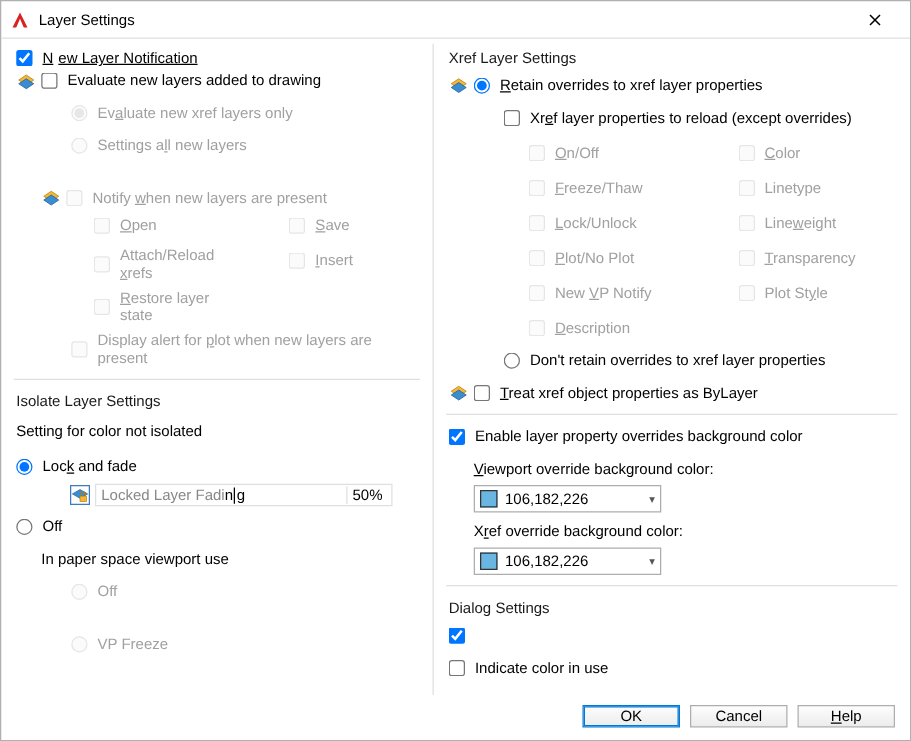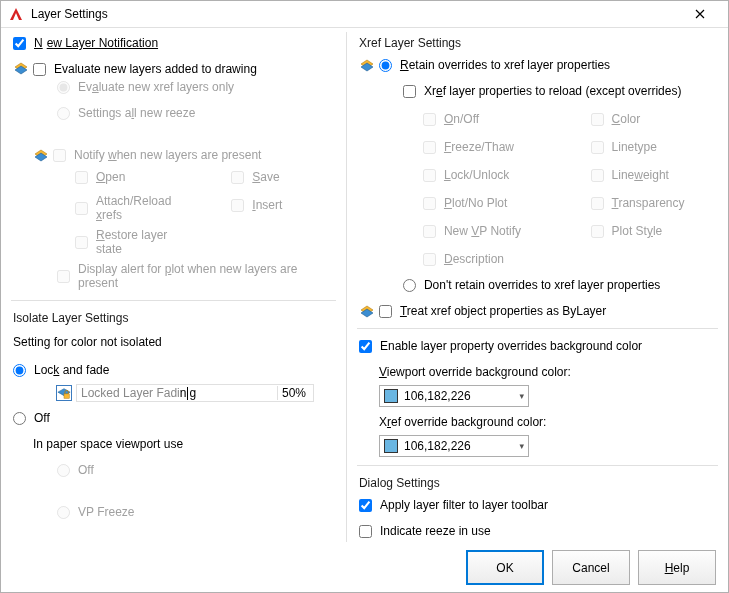--- a/index.html
+++ b/index.html
@@ -41,21 +41,21 @@
   .fade-input-wrap { flex:1; display:flex; align-items:flex-end; border:1px solid #e0e0e0; padding:1px 2px; color:#888; background:#fff;}
   .fade-text { flex:1; padding:0 2px; }
   .cursor { display: inline-block; width: 1px; height: 13px; background: #000; vertical-align: middle; margin: 0 1px; }
   .fade-pct { border-left:1px solid #e0e0e0; width:34px; text-align:left; padding-left:4px; color:#000; }
   .color-select { display:inline-flex; align-items:center; border:1px solid #adadad; background:#fff; width:150px; height:22px; padding:0 4px; gap:6px; cursor:pointer;}
   .color-swatch { width:14px; height:14px; border:1px solid #333; background: rgb(106,182,226); }
   .color-select .txt { flex:1; }
   .color-select .arrow { font-size:9px; color:#555; }
   .footer { display:flex; justify-content:flex-end; gap:8px; padding:8px 12px 10px; }
   .btn {
-    min-width:78px; height:35px; border:1px solid #adadad; background:linear-gradient(#fdfdfd,#ececec);
+    min-width:78px; height:18px; border:1px solid #adadad; background:linear-gradient(#fdfdfd,#ececec);
     display:inline-flex; align-items:center; justify-content:center; cursor:pointer;
   }
   .btn.default { border-color:#0078d7; box-shadow: inset 0 0 0 1px #0078d7; }
   .fit-in { display:inline-block; }
   .xref-opts { margin-left: 20px; }
 </style>
 </head>
 <body>
 <div class="dialog">
 
@@ -77,21 +77,21 @@
 
     <div class="col">
       <div class="row ind-0">
         <label>
             <input type="checkbox" checked="" style="">
           <span class="u fit-in">N</span>
             <span class="fit-in" style="text-decoration:underline">ew Layer Notification</span>
         </label>
       </div>
 
-      <div class="row ind-0" style="align-items:flex-end;">
+      <div class="row ind-0" style="align-items:flex-start;">
         <span class="icon16 layer-icon">
           <svg viewBox="0 0 16 16">
               <polygon points="2,7 8,3 14,7 8,11" fill="#f7b733" stroke="#b07d12" stroke-width="0.6"></polygon>
               <polygon points="2,10 8,6 14,10 8,14" fill="#3b8dd1" stroke="#1f5d92" stroke-width="0.6"></polygon>
             </svg>
         </span>
         <label>
             <input type="checkbox" style="">
           <span><span>Evaluate new layers added to drawin</span><span class="u">g</span></span>
         </label>
@@ -99,21 +99,21 @@
 
       <div class="row ind-2 disabled">
           <label>
             <input type="radio" disabled="" checked="" style="">
         <span><span>Ev</span><span class="u">a</span><span>luate new xref layers only</span></span>
           </label>
         </div>
       <div class="row ind-2 disabled" style="margin-top:4px">
           <label>
             <input type="radio" disabled="" style="">
-        <span><span>Settings a</span><span class="u">l</span><span>l new reeze</span></span>
+        <span><span>Settings a</span><span class="u">l</span><span>l new layers</span></span>
           </label>
         </div>
 
       <div class="row ind-1 disabled" style="margin-top:20px">
         <span class="icon16 layer-icon">
           <svg viewBox="0 0 16 16">
               <polygon points="2,7 8,3 14,7 8,11" fill="#f7b733" stroke="#b07d12" stroke-width="0.6"></polygon>
               <polygon points="2,10 8,6 14,10 8,14" fill="#3b8dd1" stroke="#1f5d92" stroke-width="0.6"></polygon>
             </svg>
         </span>
@@ -364,27 +364,26 @@
           <span class="txt">106,182,226</span>
           <span class="arrow">▾</span>
         </div>
       </div>
 
       <div class="sep" style="margin-top:8px"></div>
       <div class="group-label">Dialog Settings</div>
       <div class="row ind-0">
           <label>
             <input type="checkbox" checked="" style="">
-            <span>Apply layer filter to layer toolbar</span>
           </label>
         </div>
       <div class="row ind-0" style="margin-top:4px">
           <label>
             <input type="checkbox" style="">
-            <span>Indicate reeze in use</span>
+            <span>Indicate color in use</span>
           </label>
         </div>
     </div>
   </div>
 
   <div class="footer">
     <div class="btn default">
         <span>OK</span>
       </div>
     <div class="btn">

